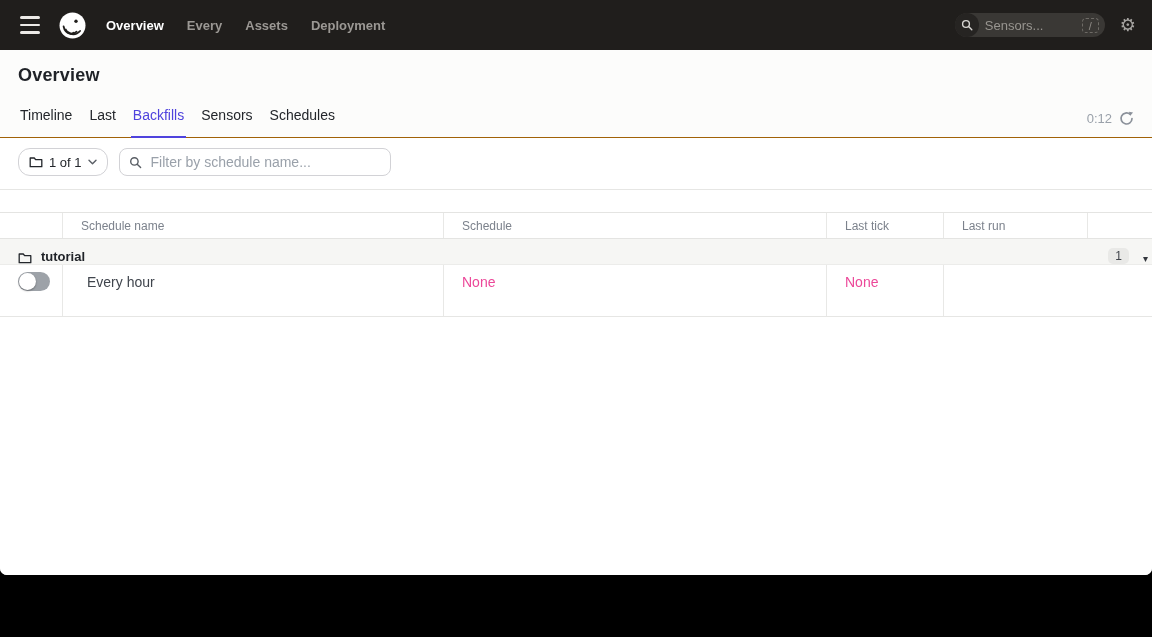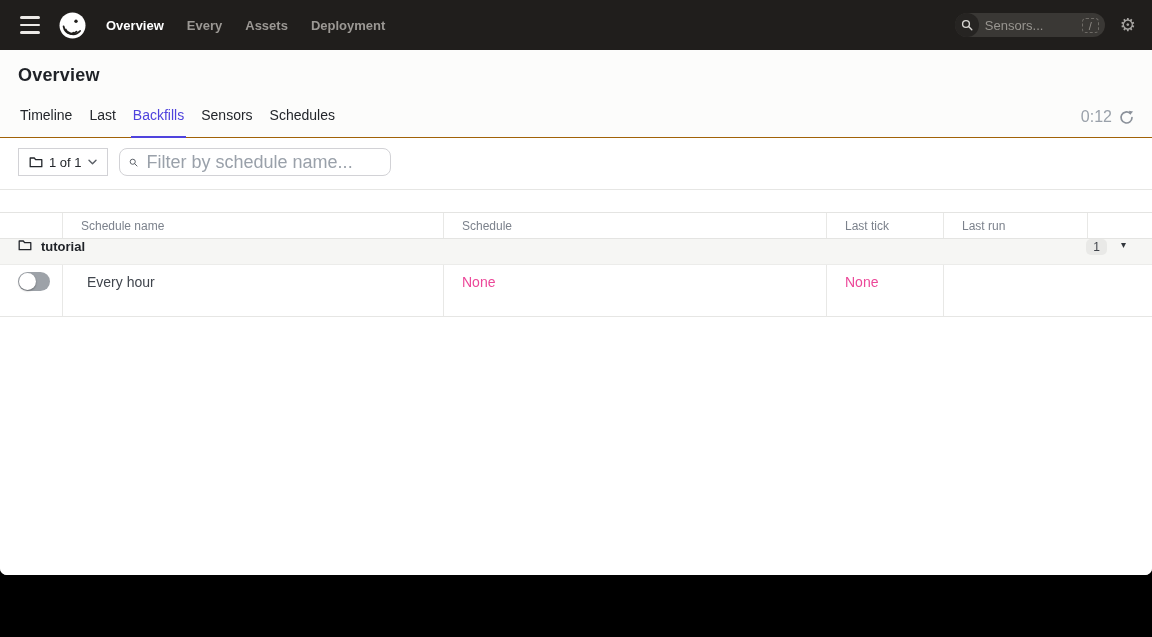--- a/index.html
+++ b/index.html
@@ -48,46 +48,46 @@
   .pagehead { background:#fcfcfb; }
   .pagetitle { margin:15px 0 0 18px; font-size:18px; font-weight:700; color:#1f2227; letter-spacing:.2px; }
   .tabsbar {
     display:flex; align-items:flex-end; justify-content:space-between;
     margin-top:21px; padding:0 18px; border-bottom:1px solid #a16207;
   }
   .tabs { display:flex; gap:13px; }
   .tab { font-size:14px; color:#23262b; padding:0 2px 13px 2px; cursor:pointer; border-bottom:2px solid transparent; margin-bottom:-1px; }
   .tab.active { color:#4f43dd; border-bottom-color:#4f43dd; }
   .refresharea { display:flex; align-items:center; gap:7px; padding-bottom:11px; }
-  .countdown { font-size:16px; color:#9aa1aa; }
+  .countdown { font-size:13px; color:#9aa1aa; }
   .refreshbtn { background:none; border:none; padding:0; cursor:pointer; display:flex; }
 
   
   .filters { background:#fff; display:flex; gap:11px; padding:10px 18px 13px; border-bottom:1px solid #e6e6e4; }
   .groupbtn {
     display:inline-flex; align-items:center; gap:6px; height:28px; padding:0 10px;
-    border:1px solid #d2d2d6; border-radius:0; background:#fff; cursor:pointer;
+    border:1px solid #d2d2d6; border-radius:12px; background:#fff; cursor:pointer;
     font-size:13px; color:#23262b; font-family:inherit;
   }
   .filterinput {
     width:272px; height:28px; border:1px solid #d2d2d6; border-radius:8px;
     display:flex; align-items:center; gap:7px; padding:0 9px; background:#fff;
   }
-  .filterinput input { border:none; outline:none; flex:1; font-size:18px; color:#ef4444; font-family:inherit; background:transparent; }
+  .filterinput input { border:none; outline:none; flex:1; font-size:14px; color:#ef4444; font-family:inherit; background:transparent; }
   .filterinput input::placeholder { color:#9aa1aa; }
 
   
   .tablewrap { margin-top:22px; }
   .gridrow { display:grid; grid-template-columns:62px 381px 383px 117px 144px auto; }
   .thead { border-top:1px solid #e4e4e2; border-bottom:1px solid #e4e4e2; height:27px;text-align:center; }
   .th { display:flex; align-items:center; padding-left:18px; font-size:12px; color:#7c828c; border-left:1px solid #e8e8e6; }
   .th:first-child { border-left:none; }
   .grouprow {
-    height:26px; background:#f6f6f4; display:flex; align-items:flex-start;
-    padding:0 26px 0 18px; border-bottom:1px solid #ececea; cursor:pointer;
+    height:26px; background:#f6f6f4; display:flex; align-items:flex-end;
+    padding:0 4px 0 18px; border-bottom:1px solid #ececea; cursor:pointer;
   }
   .groupname { font-size:13px; font-weight:700; color:#1f2227; margin-left:9px; }
   .groupbadge { margin-left:auto; background:#e9e9e7; border-radius:5px; font-size:12px; color:#3f434a; padding:1px 7px; }
   .groupcaret { margin-left:14px; font-size:10px; color:#33373d; user-select:none; }
   .datarow { border-bottom:1px solid #e6e6e4; min-height:52px; background:#fff; }
   .td { padding:9px 12px 8px 18px; border-left:1px solid #e8e8e6; font-size:14px; }
   .td:first-child { border-left:none; padding-top:7px; }
   .toggle { width:32px; height:19px; border-radius:10px; background:#9da2a8; position:relative; display:inline-block; cursor:pointer; }
   .toggle::after { content:""; position:absolute; left:1px; top:1px; width:17px; height:17px; background:#fff; border-radius:50%; box-shadow:0 1px 2px rgba(0,0,0,.35); }
   .schedlink { color:#1c2d82; font-weight:700; font-size:14px; text-decoration:none; cursor:pointer; }

